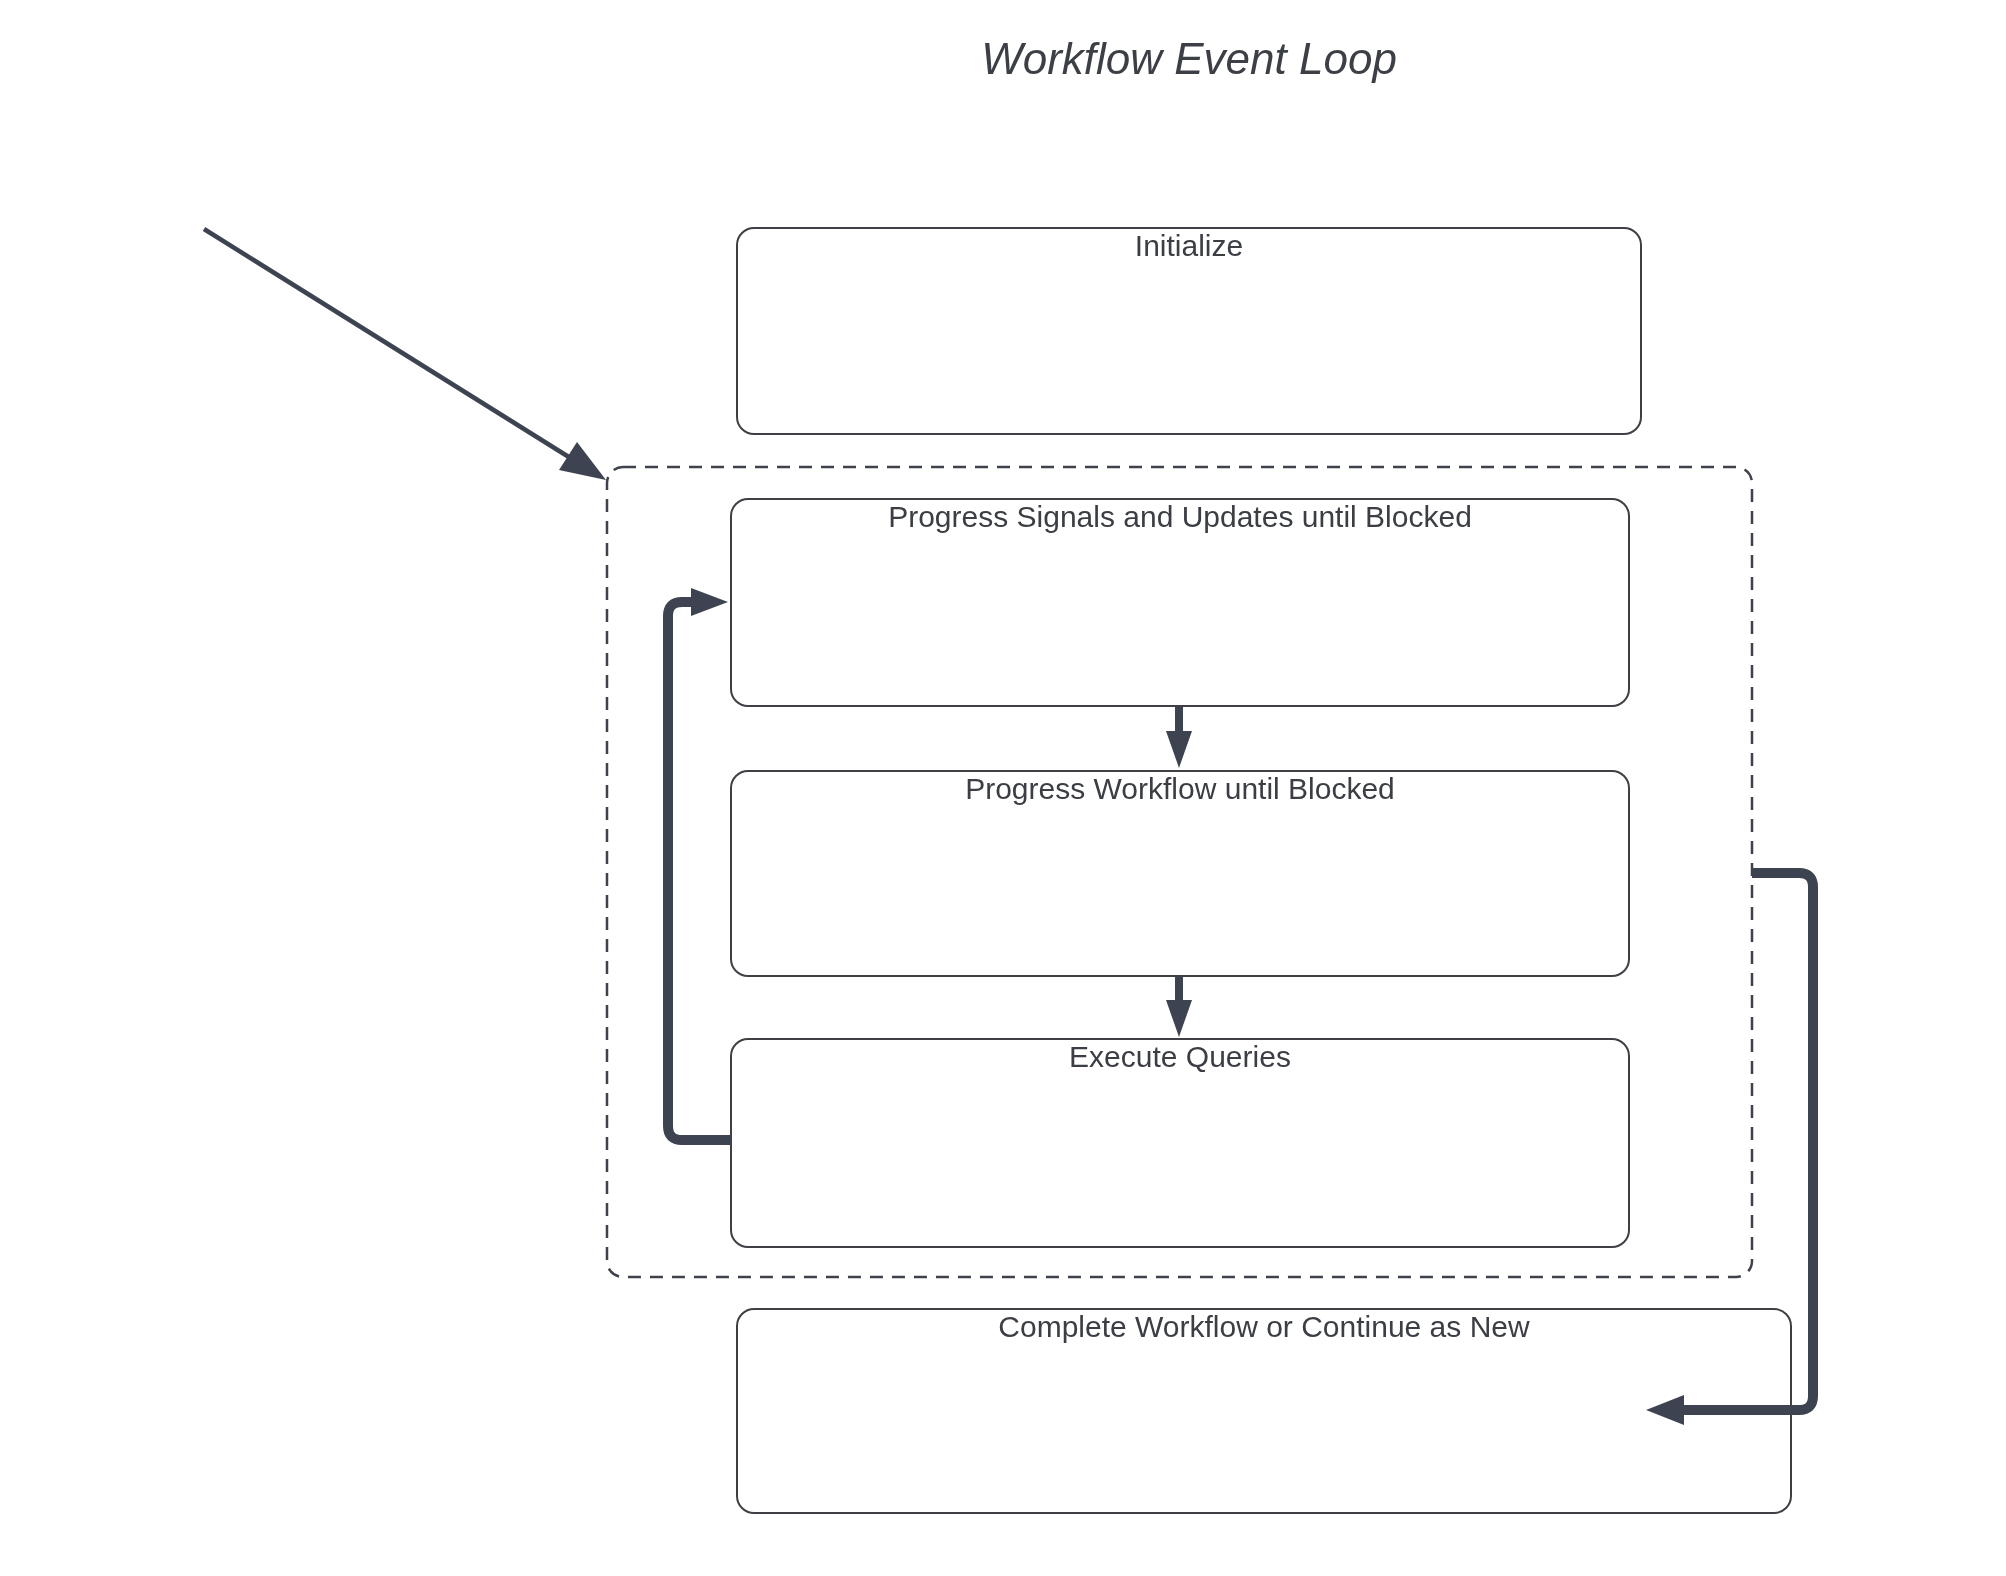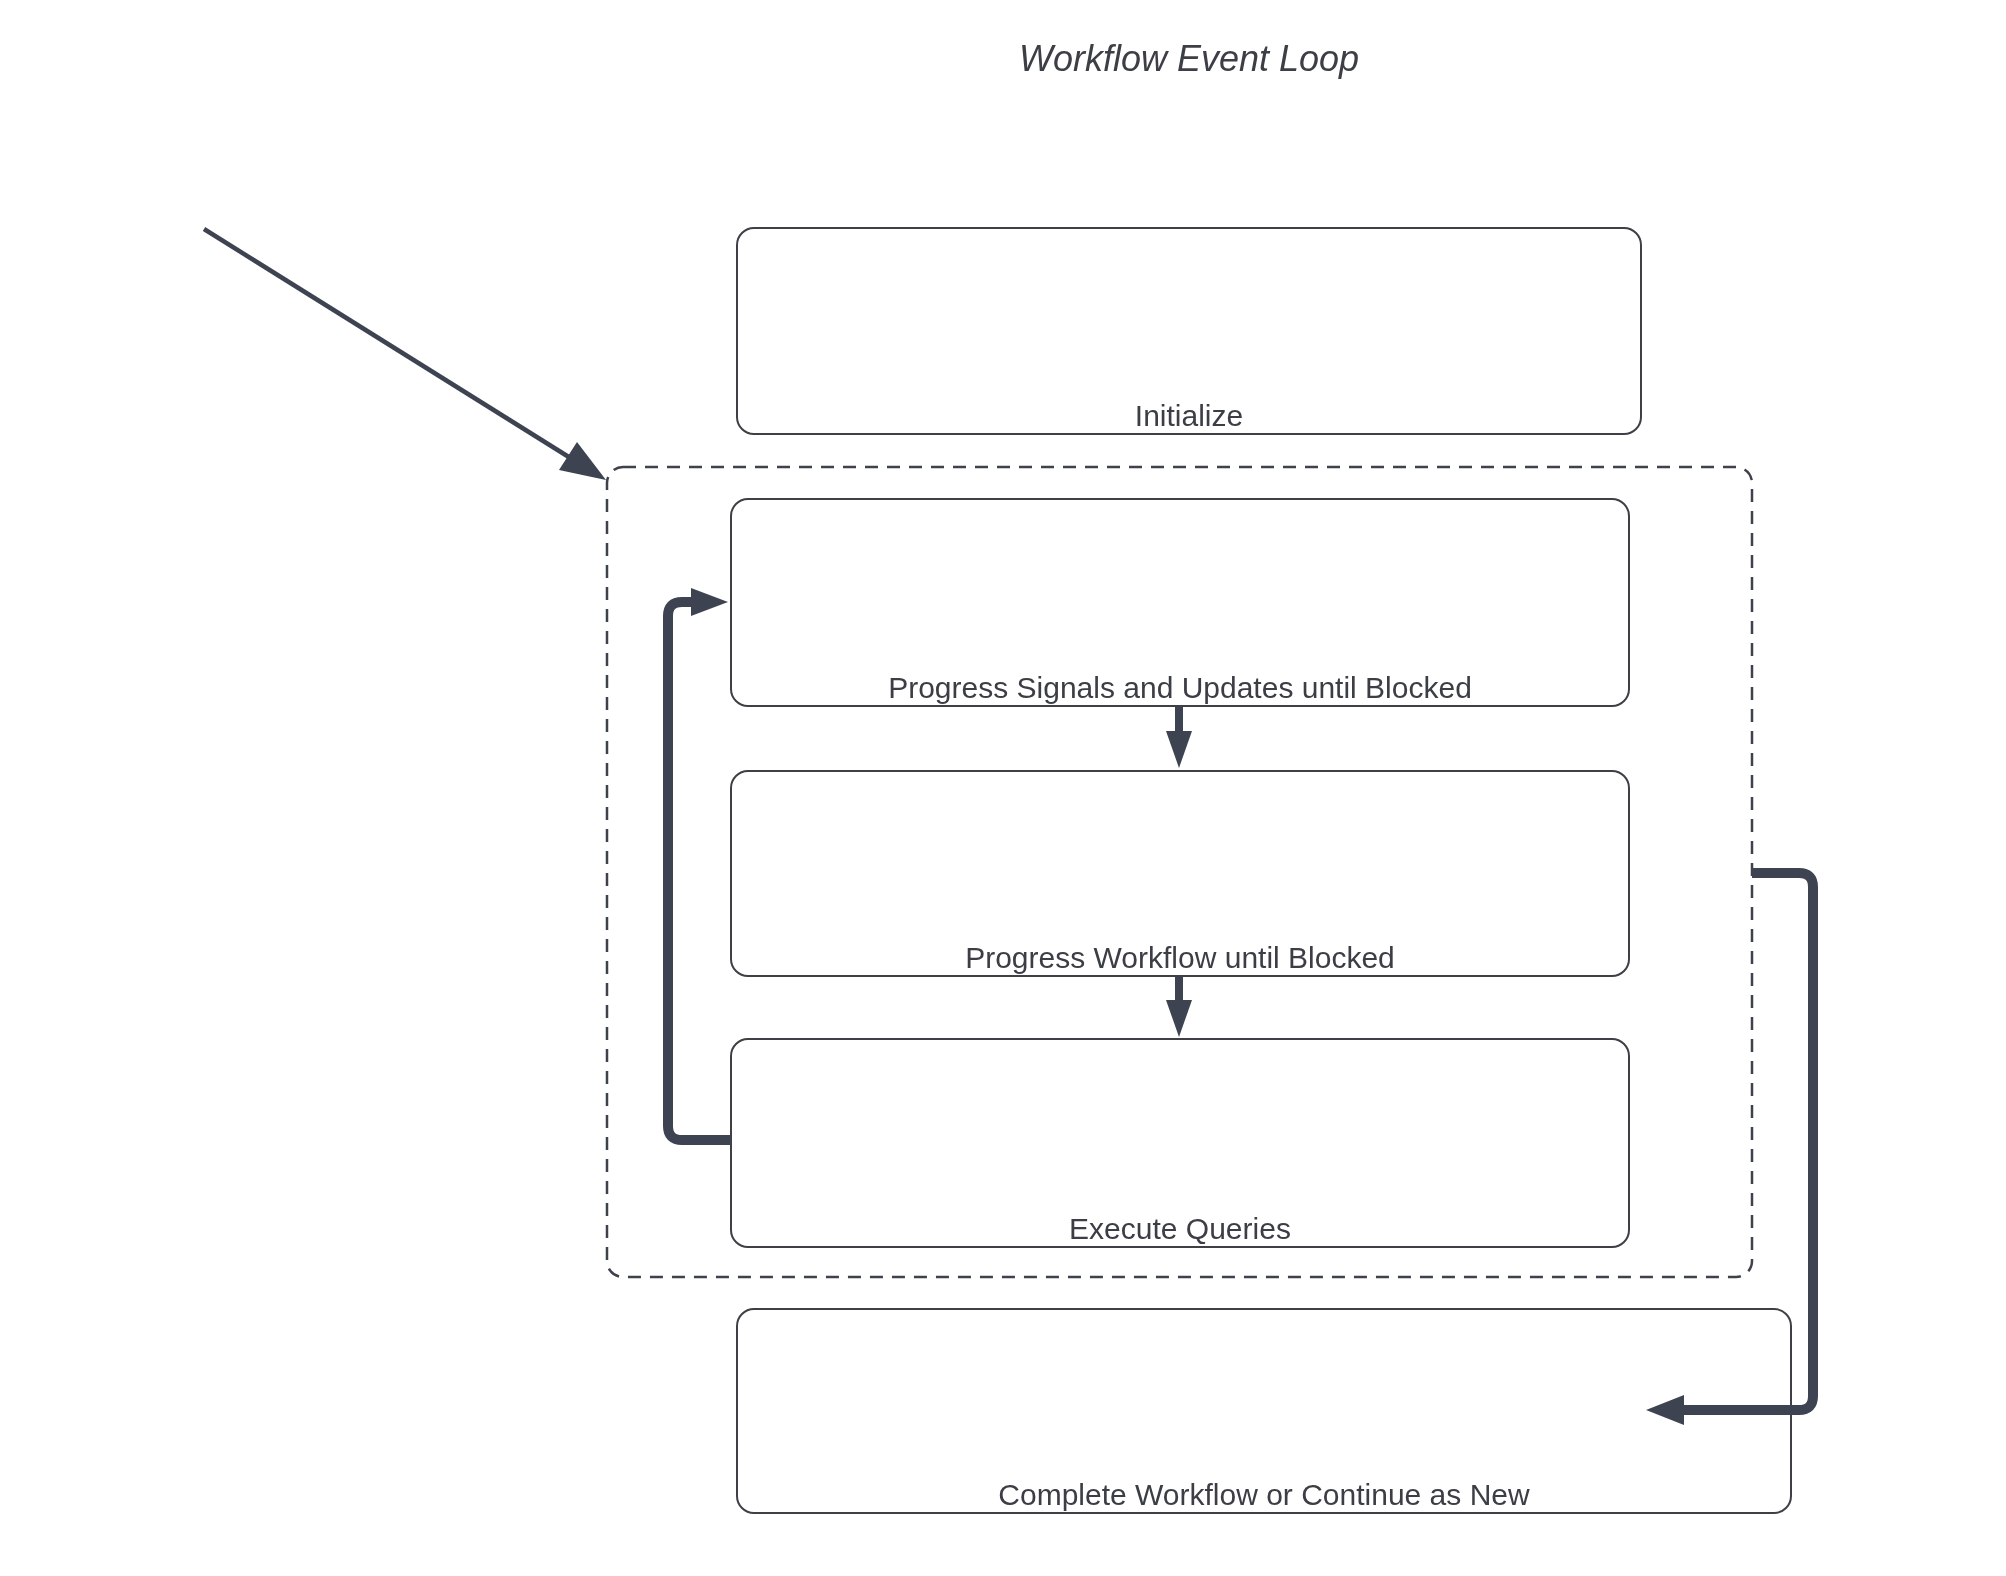--- a/index.html
+++ b/index.html
@@ -14,21 +14,21 @@
     background: #ffffff;
     font-family: "Liberation Sans", sans-serif;
     overflow: hidden;
   }
   .diagram-title {
     position: absolute;
     left: 689px;
     top: 36px;
     width: 1000px;
     text-align: center;
-    font-size: 36px;
+    font-size: 44px;
     line-height: 46px;
     font-style: italic;
     color: #3c3f45;
   }
   .annotation {
     position: absolute;
     left: 18px;
     top: 146px;
     width: 300px;
     text-align: center;
@@ -36,21 +36,21 @@
     line-height: 39px;
     color: #3c3f45;
   }
   .node {
     position: absolute;
     box-sizing: border-box;
     background: #ffffff;
     border: 2.5px solid #3e4045;
     border-radius: 18px;
     display: flex;
-    align-items: flex-end;
+    align-items: flex-start;
     justify-content: center;
     text-align: center;
     font-size: 30px;
     color: #3b3e44;
     padding: 0 13px;
   }
   #node-initialize { left: 736px; top: 227px; width: 906px; height: 208px; }
   #node-signals    { left: 730px; top: 498px; width: 900px; height: 209px; }
   #node-workflow   { left: 730px; top: 770px; width: 900px; height: 207px; }
   #node-queries    { left: 730px; top: 1038px; width: 900px; height: 210px; }

